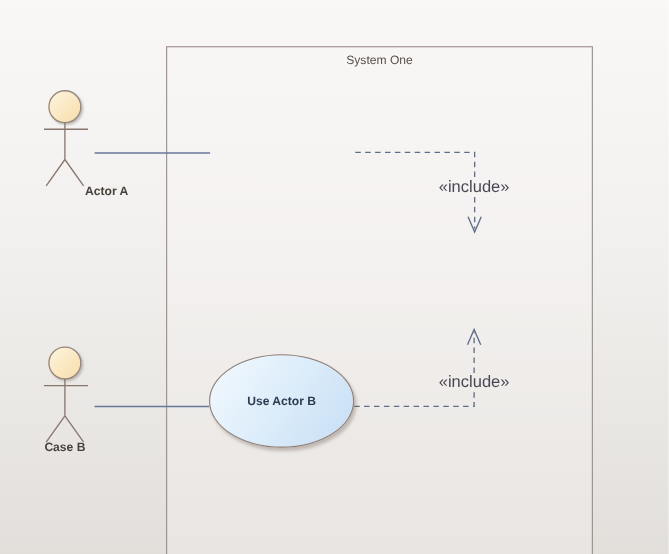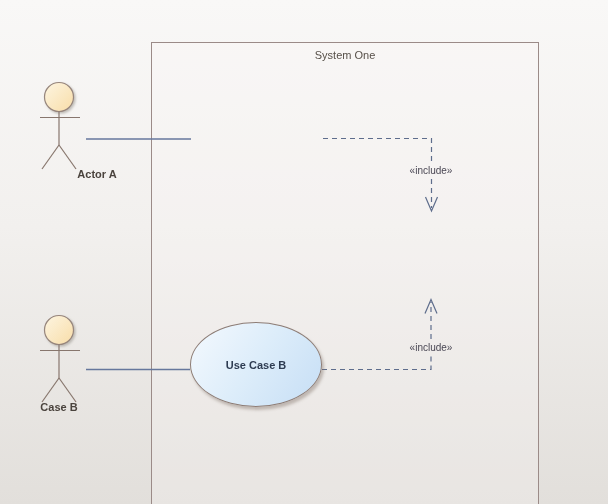--- a/index.html
+++ b/index.html
@@ -40,21 +40,21 @@
   }
   .use-case span{
     font-size:11px;font-weight:bold;color:#2e3c52;
   }
   .el-label{position:absolute;white-space:nowrap;}
   .actor-label{
     font-size:11px;font-weight:bold;color:#4a433d;
     transform:translateX(-50%);
   }
   .include-label{
-    font-size:10px;color:#4a4754;
+    font-size:15px;color:#4a4754;
     transform:translate(-50%,-50%);
   }
 </style>
 </head>
 <body>
 
 <div class="canvas">
 
   <div class="system-boundary">
     <div class="system-label">System One</div>
@@ -99,21 +99,21 @@
       <circle cx="59" cy="330" r="14.5" filter="url(#ds)"></circle>
       <line x1="59" y1="344.5" x2="59" y2="378"></line>
       <line x1="40" y1="350.5" x2="80" y2="350.5"></line>
       <line x1="59" y1="378" x2="42" y2="402"></line>
       <line x1="59" y1="378" x2="76" y2="402"></line>
     </g>
   </svg>
 
 
   <div class="use-case" style="left:190px;top:322px;width:132px;height:85px;">
-    <span>Use Case B</span>
+    <span>Use Actor B</span>
   </div>
 
 
   <div class="el-label actor-label" style="left:59px;top:168px;margin-left:38px;">Actor A</div>
 
   <div class="el-label actor-label" style="left:59px;top:401px;">Case B</div>
 
   <div class="el-label include-label" style="left:431px;top:170px;">«include»</div>
 
   <div class="el-label include-label" style="left:431px;top:347px;">«include»</div>

